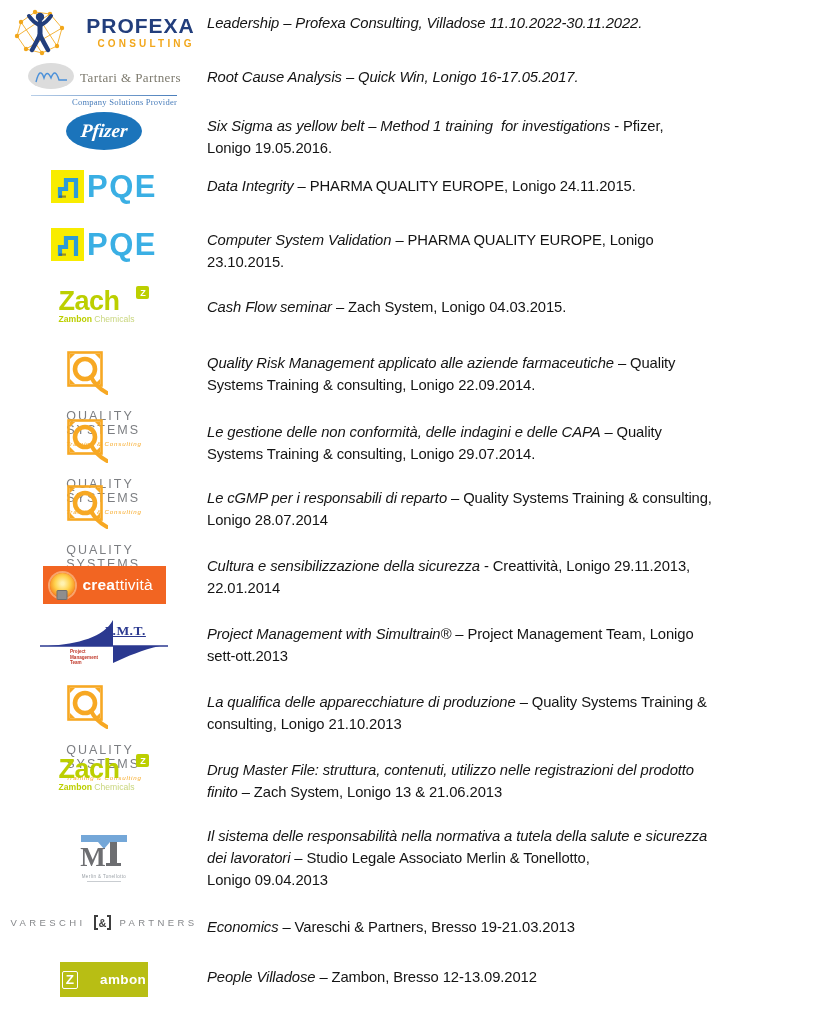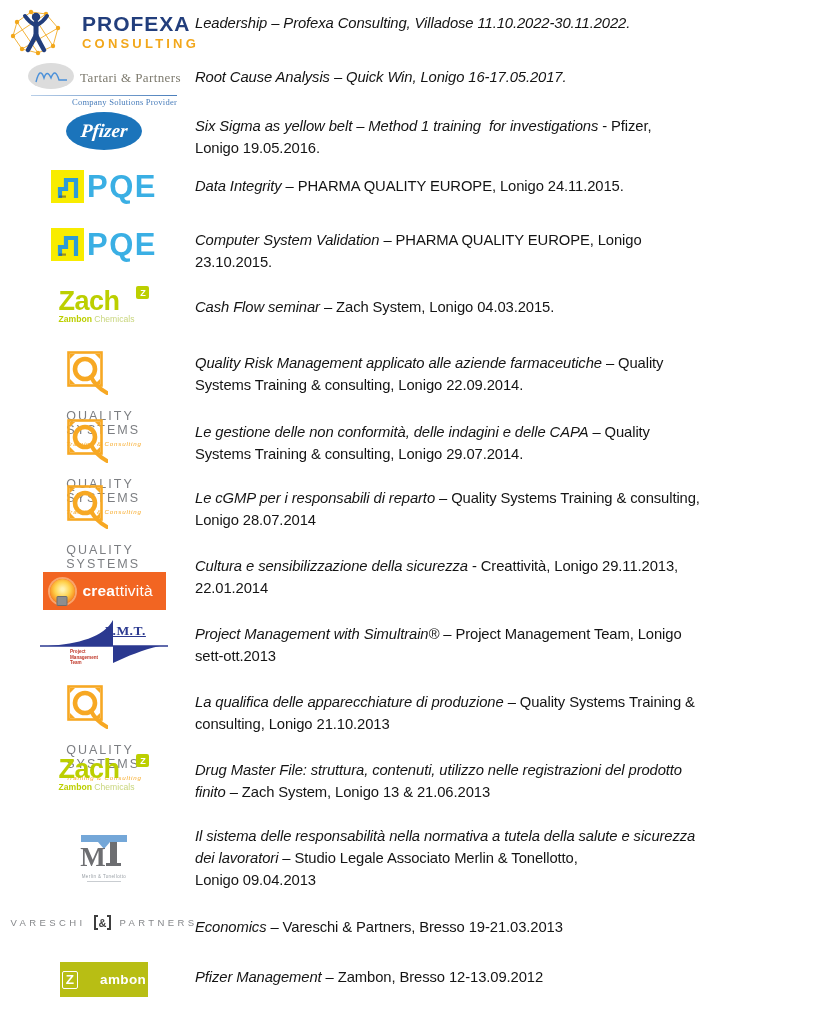--- a/index.html
+++ b/index.html
@@ -1,50 +1,50 @@
 <!DOCTYPE html>
 <html><head>
 <meta charset="utf-8">
 <style>
   html,body{margin:0;padding:0;background:#ffffff;}
   body{width:826px;height:1020px;overflow:hidden;font-family:"Liberation Sans",sans-serif;}
   #page{position:relative;width:826px;height:1020px;background:#ffffff;}
 
   .row{position:absolute;left:0;width:100%;}
   .logo-cell{position:absolute;left:15px;width:178px;display:flex;justify-content:center;align-items:flex-start;}
-  .text-cell{position:absolute;left:195px;width:620px;font-size:14.8px;line-height:22px;color:#141414;white-space:pre-wrap;letter-spacing:-0.1px;}
+  .text-cell{position:absolute;left:207px;width:620px;font-size:14.8px;line-height:22px;color:#141414;white-space:pre-wrap;letter-spacing:-0.1px;}
   .seg{font-style:normal;}
   .seg.i{font-style:italic;}
 
   
   .row-1{top:12px}   .row-1 .logo-cell{top:-4px}
   .row-2{top:66px}   .row-2 .logo-cell{top:-4px}
   .row-3{top:115px}  .row-3 .logo-cell{top:-3px}
   .row-4{top:175px}  .row-4 .logo-cell{top:-5px}
   .row-5{top:229px}  .row-5 .logo-cell{top:-1px}
   .row-6{top:296px}  .row-6 .logo-cell{top:-8px}
   .row-7{top:352px}  .row-7 .logo-cell{top:-2px}
   .row-8{top:421px}  .row-8 .logo-cell{top:-3px}
   .row-9{top:487px}  .row-9 .logo-cell{top:-3px}
-  .row-10{top:555px} .row-10 .logo-cell{top:17px}
+  .row-10{top:555px} .row-10 .logo-cell{top:11px}
   .row-11{top:623px} .row-11 .logo-cell{top:-5px}
   .row-12{top:691px} .row-12 .logo-cell{top:-7px}
   .row-13{top:759px} .row-13 .logo-cell{top:-3px}
   .row-14{top:825px} .row-14 .logo-cell{top:8px}
   .row-15{top:916px} .row-15 .logo-cell{top:-1px}
   .row-16{top:966px} .row-16 .logo-cell{top:-4px}
 
   
   .logo{display:flex;align-items:center;}
 
   
   .logo-profexa{gap:19px;}
   .profexa-icon svg{display:block;}
   .profexa-brand{color:#223E7C;font-size:21px;font-weight:600;letter-spacing:1px;line-height:22px;}
-  .profexa-sub{color:#F2A71B;font-size:13px;font-weight:bold;letter-spacing:3.2px;margin-top:1px;}
+  .profexa-sub{color:#F2A71B;font-size:10px;font-weight:bold;letter-spacing:3.2px;text-align:right;margin-top:1px;}
 
   
   .logo-tartari{display:block;width:146px;}
   .t-top{display:flex;align-items:center;gap:5px;justify-content:center;}
   .t-name{font-family:"Liberation Serif",serif;font-size:13px;color:#7D7A6E;letter-spacing:0.4px;white-space:nowrap;}
   .t-line{height:1px;background:linear-gradient(to right,#b9cfe8,#4A7EBB);margin-top:1px;}
   .t-sub{font-family:"Liberation Serif",serif;font-size:8.6px;color:#4A7EBB;text-align:right;margin-top:1px;letter-spacing:0.2px;}
 
   
   .logo-pfizer{width:76px;height:38px;background:#1B74BB;border-radius:50%;justify-content:center;}
@@ -366,15 +366,15 @@
       </div>
     <div class="text-cell"><span class="seg i">Economics</span><span class="seg"> – Vareschi &amp; Partners, Bresso 19-21.03.2013</span></div>
   </div>
     <div class="row row-16">
     <div class="logo-cell">
         <div class="logo logo-zambon">
           <span class="z-box">Z</span>
           <span class="z-rest">ambon</span>
         </div>
       </div>
-    <div class="text-cell"><span class="seg i">Pfizer Management</span><span class="seg"> – Zambon, Bresso 12-13.09.2012</span></div>
+    <div class="text-cell"><span class="seg i">People Villadose</span><span class="seg"> – Zambon, Bresso 12-13.09.2012</span></div>
   </div>
   </div>
 
 </body></html>

